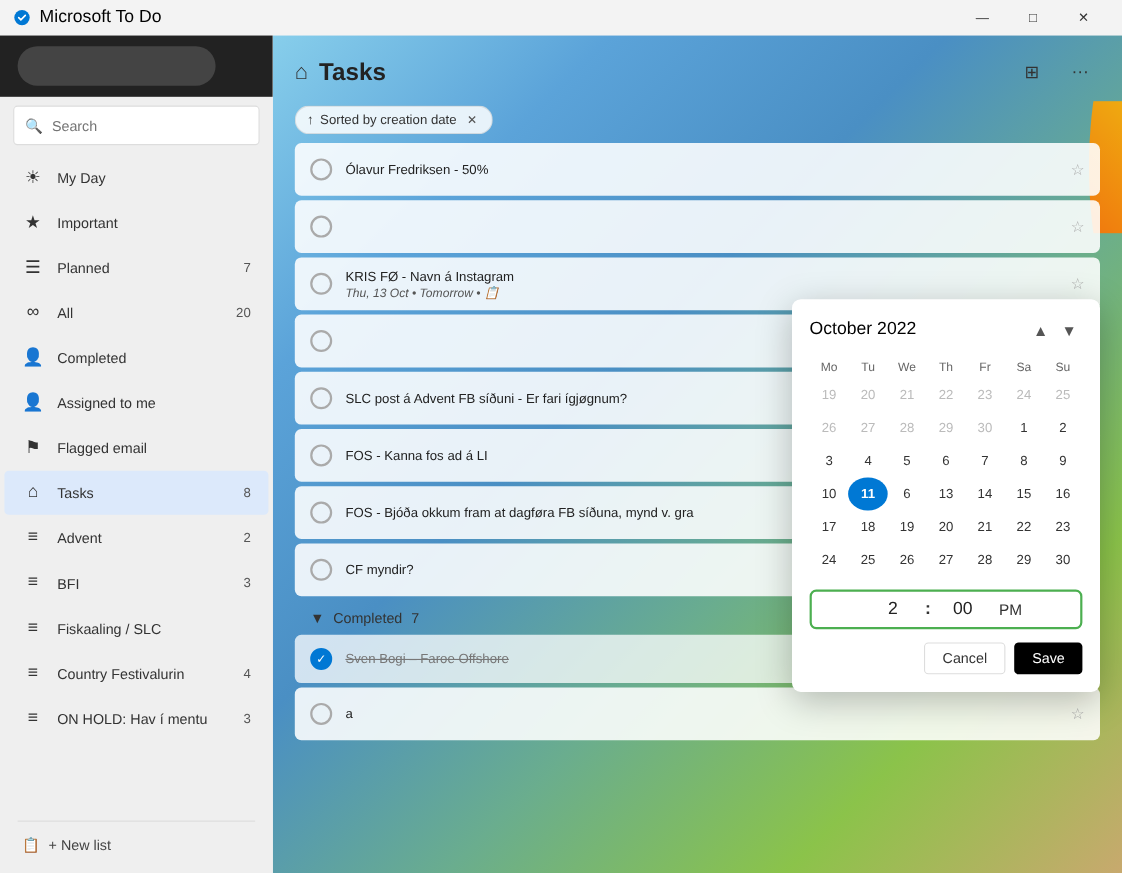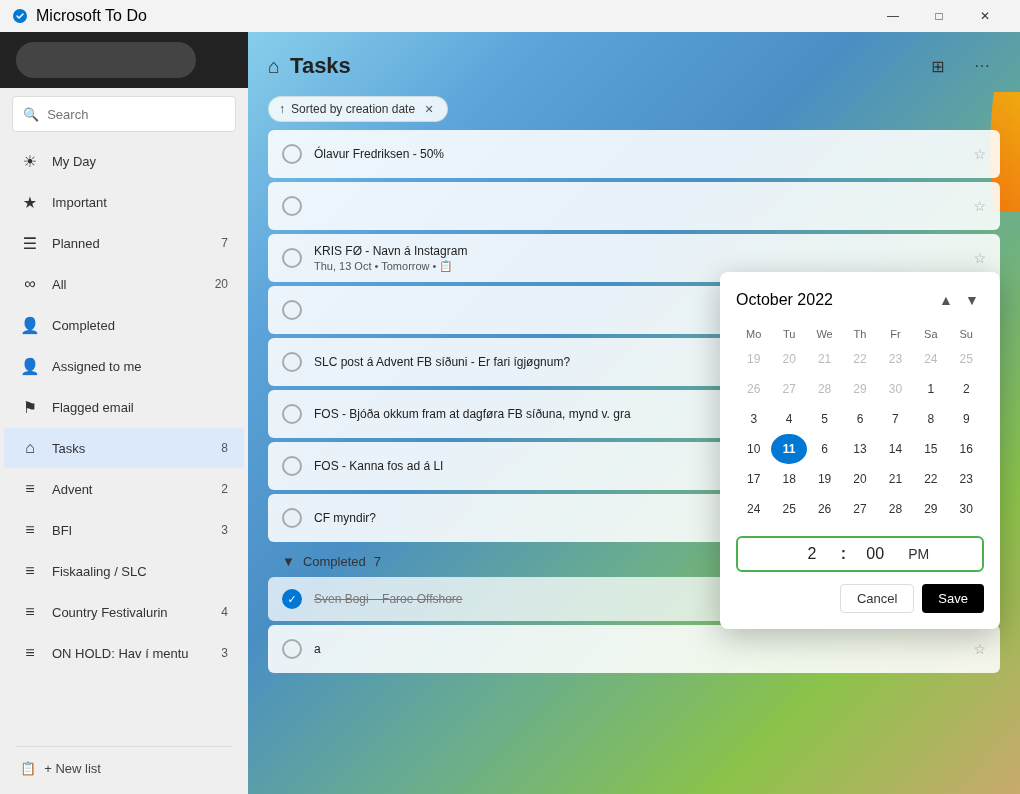--- a/index.html
+++ b/index.html
@@ -173,21 +173,21 @@
       width: 20px; height: 20px; border-radius: 50%;
       border: 2px solid #aaa; flex-shrink: 0; margin-right: 12px;
       background: transparent;
       display: flex; align-items: center; justify-content: center;
       cursor: pointer;
     }
     .task-circle.completed { border-color: #0078d4; background: #0078d4; }
     .task-circle.completed::after { content: '✓'; color: white; font-size: 11px; }
 
     .task-text { flex: 1; font-size: 12px; color: #222; }
-    .task-meta { font-size: 11px; color: #555; margin-top: 2px; display: flex; gap: 8px; align-items: center; }
+    .task-meta { font-size: 11px; color: #555; margin-top: 2px; display: flex; gap: 8px; align-items: center; font-style: italic; }
     .task-star { color: #aaa; font-size: 14px; cursor: pointer; margin-left: auto; }
 
     
     .completed-section-header {
       display: flex; align-items: center; gap: 8px;
       padding: 8px 14px;
       cursor: pointer; font-size: 13px; color: #333; font-weight: 500;
     }
     .completed-task {
       background: rgba(255,255,255,0.75);
@@ -442,29 +442,29 @@
     <div class="task-circle"></div>
     <div style="flex:1;">
       <div class="task-text">SLC post á Advent FB síðuni - Er fari ígjøgnum?</div>
 
     </div>
     <span class="task-star">☆</span>
   </div>
           <div class="task-item">
     <div class="task-circle"></div>
     <div style="flex:1;">
+      <div class="task-text">FOS - Kanna fos ad á LI</div>
+
+    </div>
+    <span class="task-star">☆</span>
+  </div>
+          <div class="task-item">
+    <div class="task-circle"></div>
+    <div style="flex:1;">
       <div class="task-text">FOS - Bjóða okkum fram at dagføra FB síðuna, mynd v. gra</div>
-
-    </div>
-    <span class="task-star">☆</span>
-  </div>
-          <div class="task-item">
-    <div class="task-circle"></div>
-    <div style="flex:1;">
-      <div class="task-text">FOS - Kanna fos ad á LI</div>
 
     </div>
     <span class="task-star">☆</span>
   </div>
           <div class="task-item">
     <div class="task-circle"></div>
     <div style="flex:1;">
       <div class="task-text">CF myndir?</div>
 
     </div>

